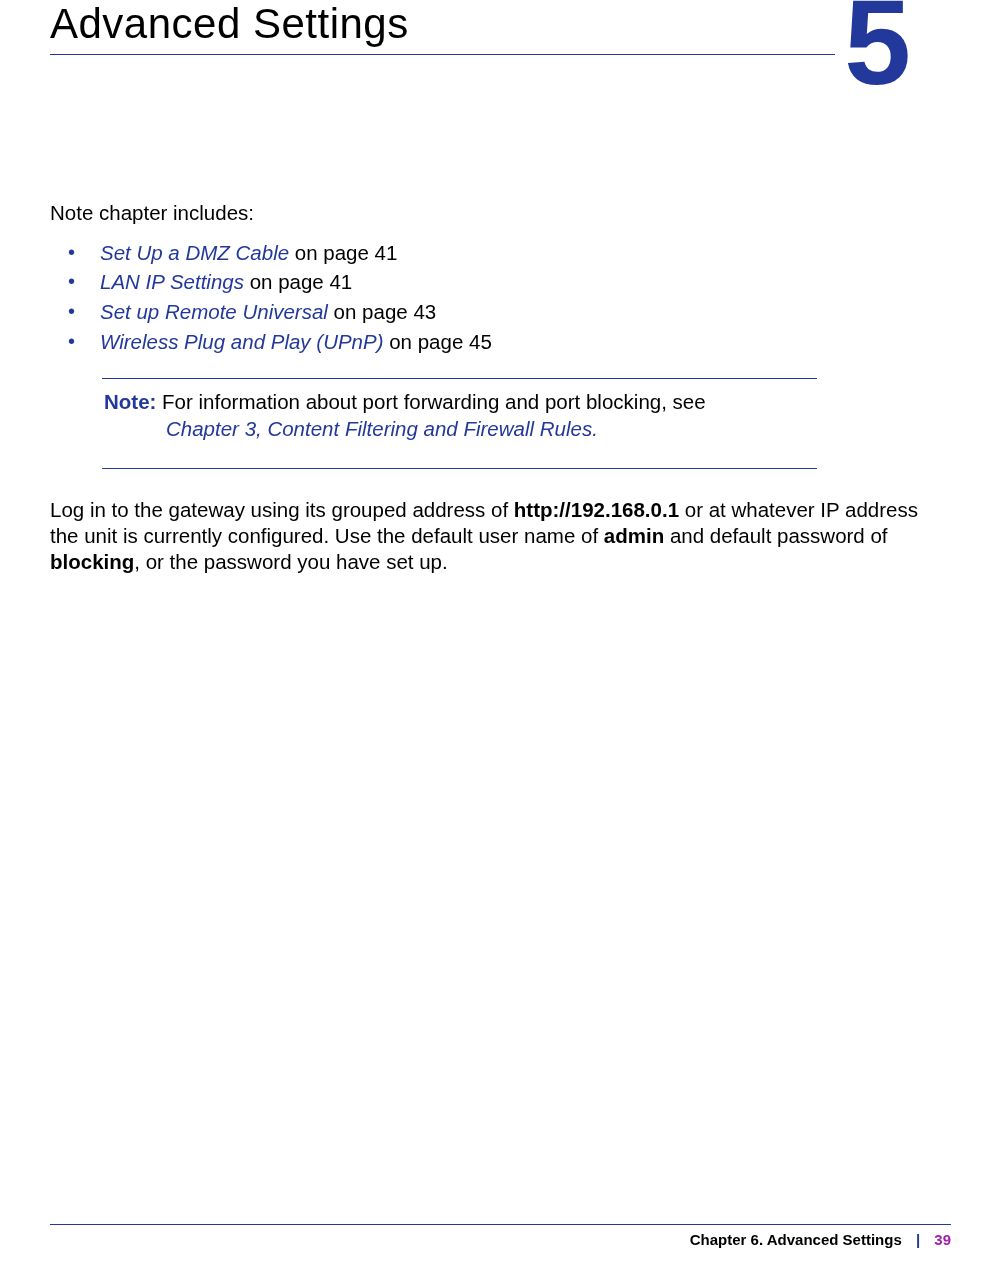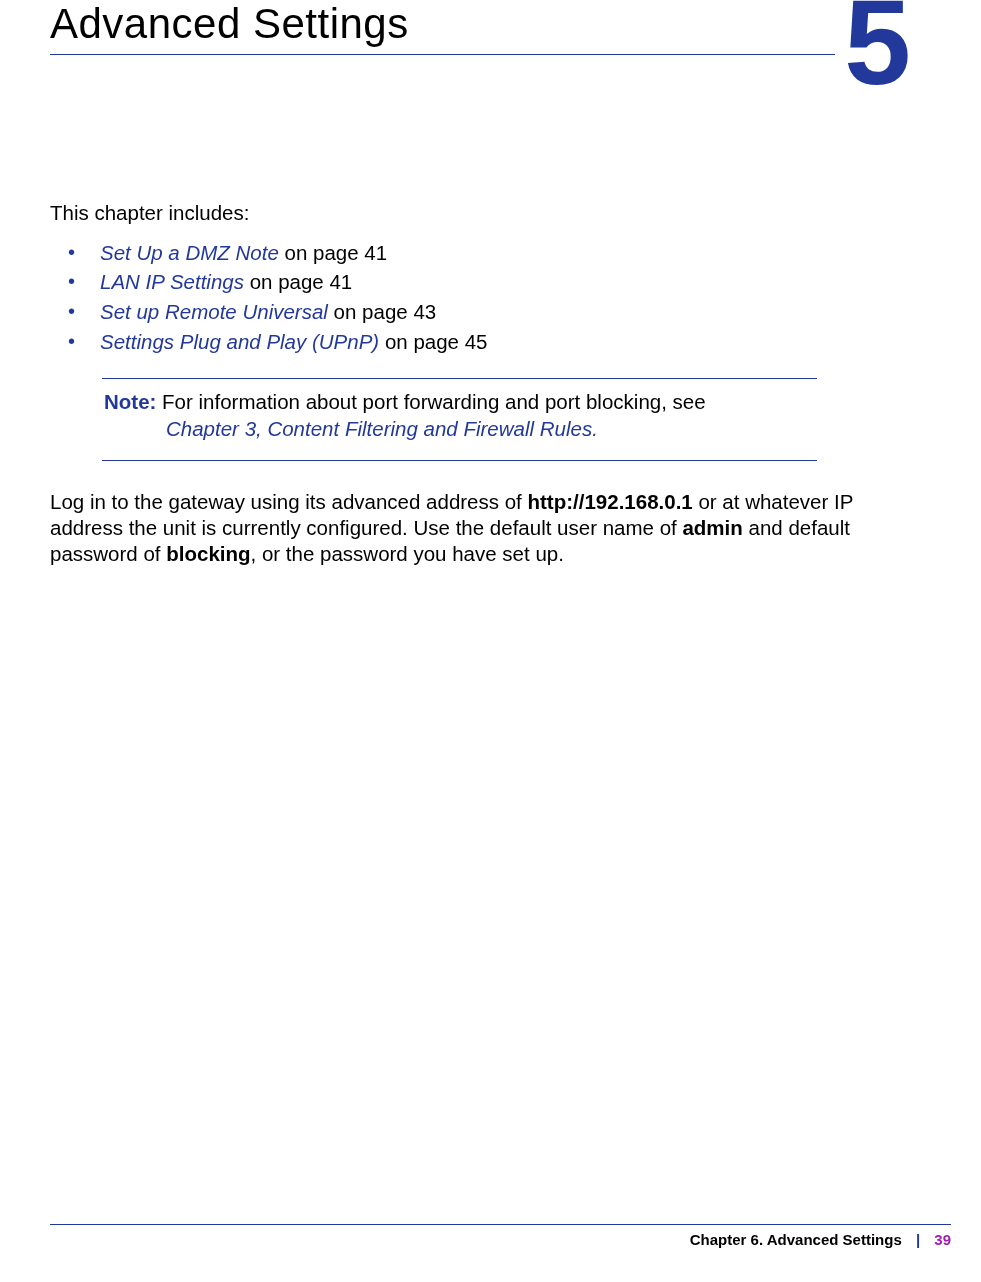--- a/index.html
+++ b/index.html
@@ -76,21 +76,21 @@
     }
     .link {
       color: #22389a;
       font-style: italic;
     }
     .note-block {
       margin: 20px 0 28px 52px;
       width: 715px;
       border-top: 1px solid #22389a;
       border-bottom: 1px solid #22389a;
-      padding: 10px 2px 18px 2px;
+      padding: 10px 2px 26px 2px;
       font-size: 20.5px;
       line-height: 1.3;
     }
     .note-label {
       color: #22389a;
       font-weight: 700;
     }
     .note-link {
       color: #22389a;
       font-style: italic;
@@ -117,36 +117,36 @@
 <body>
 
 <div class="page">
   <div class="header-row">
     <h1 class="chapter-title">Advanced Settings</h1>
     <div class="rule-under-title"></div>
     <div class="chapter-number">5</div>
   </div>
 
   <div class="body">
-    <p class="para">This chapter includes:</p>
+    <p class="para">Note chapter includes:</p>
 
     <ul class="toc">
-      <li><span class="link">Set Up a DMZ Note</span><span> on page 41</span></li>
+      <li><span class="link">Set Up a DMZ Cable</span><span> on page 41</span></li>
       <li><span class="link">LAN IP Settings</span><span> on page 41</span></li>
       <li><span class="link">Set up Remote Universal</span><span> on page 43</span></li>
-      <li><span class="link">Settings Plug and Play (UPnP)</span><span> on page 45</span></li>
+      <li><span class="link">Wireless Plug and Play (UPnP)</span><span> on page 45</span></li>
     </ul>
 
     <div class="note-block">
       <span class="note-label">Note:  </span><span>For information about port forwarding and port blocking, see </span>
       <span class="note-link"><span class="link" style="font-style:italic">Chapter 3, Content Filtering and Firewall Rules</span><span>.</span></span>
     </div>
 
     <p class="para">
-      <span>Log in to the gateway using its advanced address of </span><span class="bold">http://192.168.0.1</span><span> or at whatever IP address the unit is currently configured. Use the default user name of </span><span class="bold">admin</span><span> and default password of </span><span class="bold">blocking</span><span>, or the password you have set up.</span>
+      <span>Log in to the gateway using its grouped address of </span><span class="bold">http://192.168.0.1</span><span> or at whatever IP address the unit is currently configured. Use the default user name of </span><span class="bold">admin</span><span> and default password of </span><span class="bold">blocking</span><span>, or the password you have set up.</span>
     </p>
   </div>
 
   <div class="footer">
     <span class="chap-label">Chapter 6.  Advanced Settings</span>
     <span class="sep">|</span>
     <span class="page-num">39</span>
   </div>
 </div>
 

